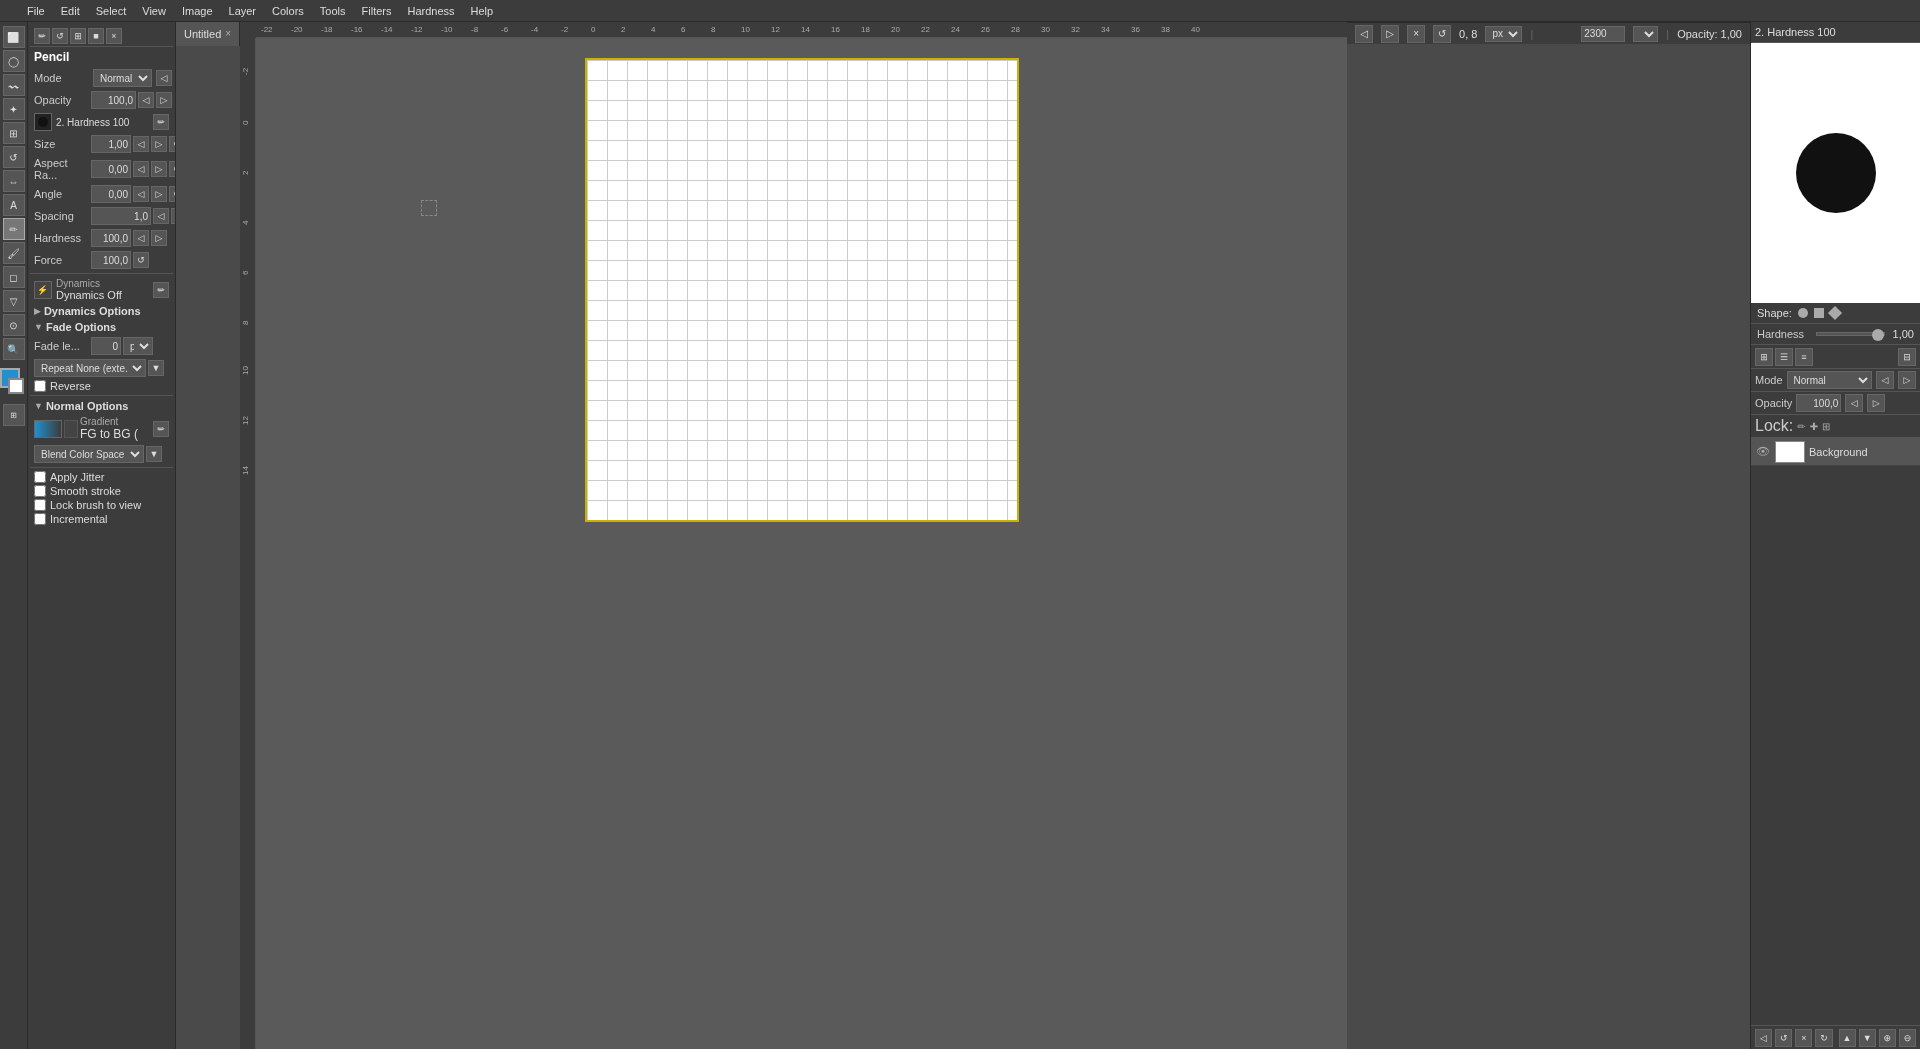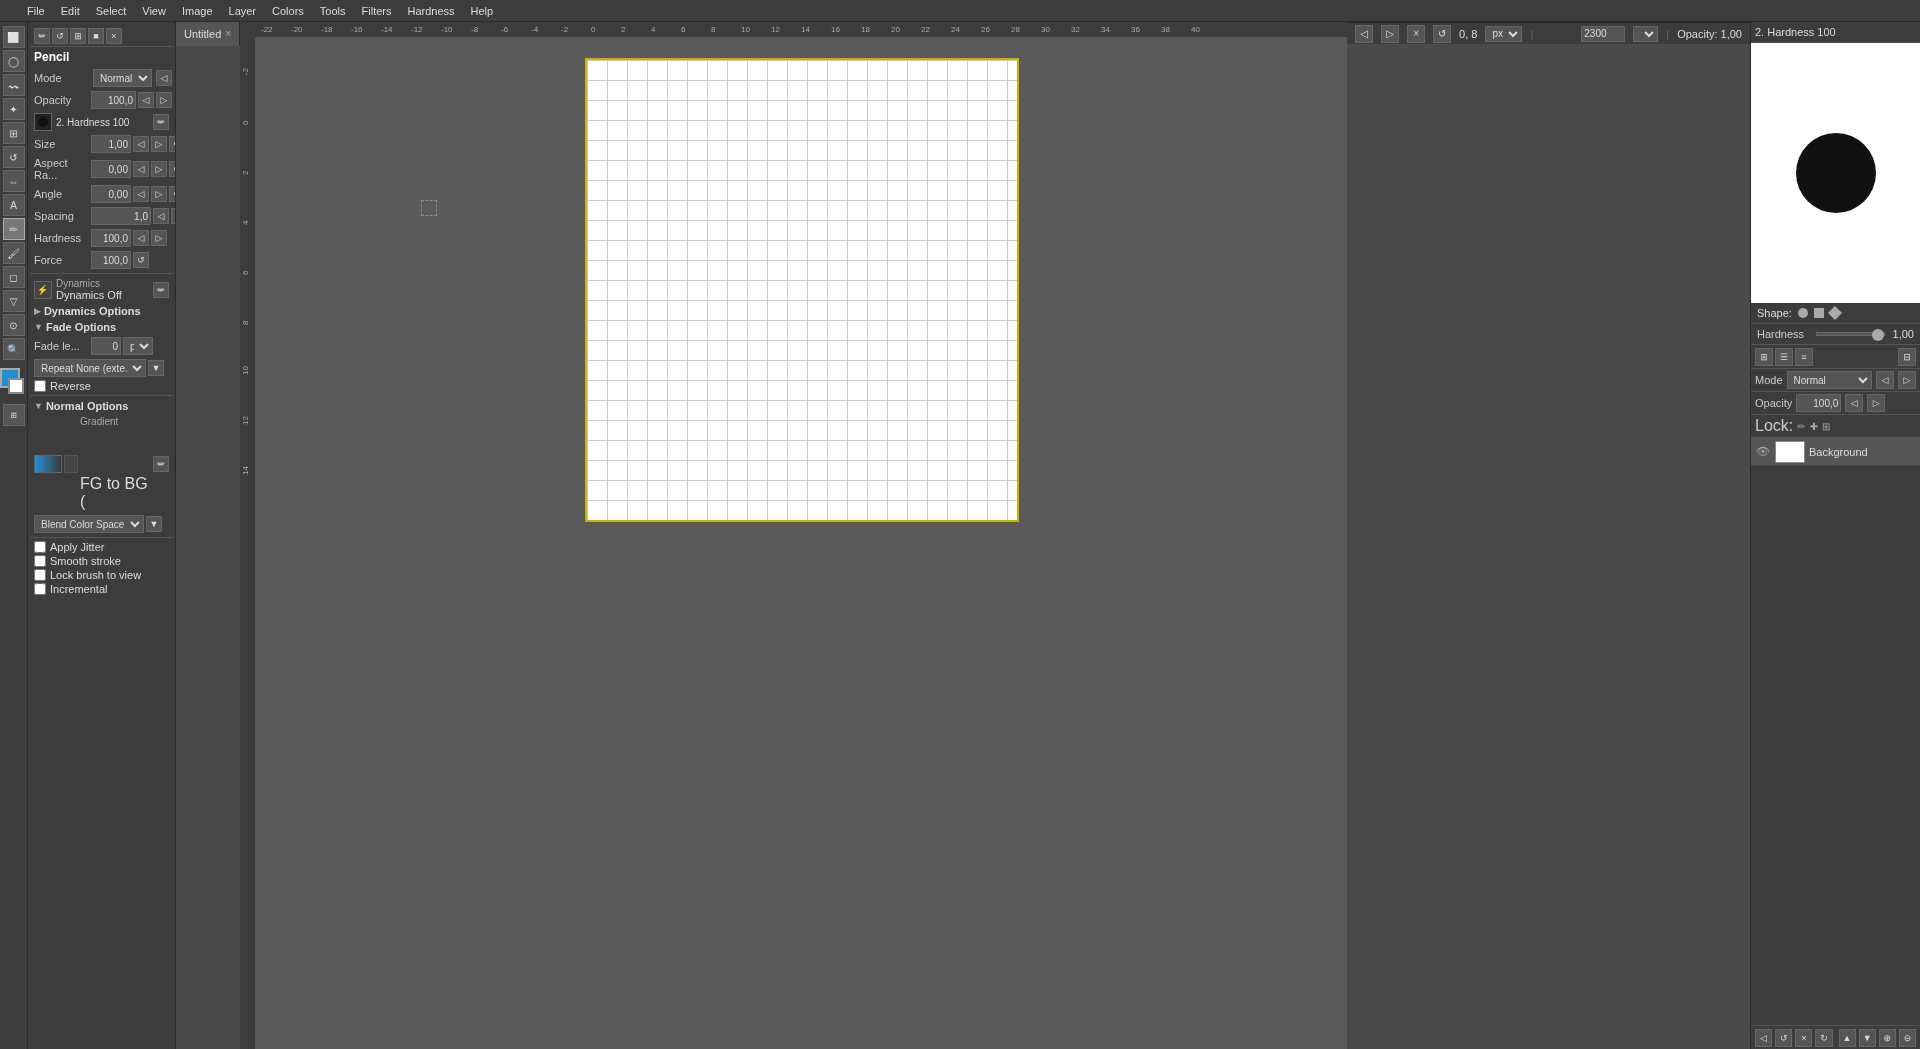--- a/index.html
+++ b/index.html
@@ -771,21 +771,21 @@
     <div class="section-toggle">
       <span class="section-toggle-arrow">▼</span>
       <span class="section-toggle-label">Normal Options</span>
     </div>
 
     <div class="panel-row">
       <div class="gradient-preview"></div>
       <div class="gradient-icon"></div>
       <div style="flex:1;">
         <div style="font-size:10px;color:#aaa;">Gradient</div>
-        <div style="font-size:16px;margin-top:48px;">FG to BG (</div>
+        <div style="font-size:12px;">FG to BG (</div>
       </div>
       <div class="btn-tiny">✏</div>
     </div>
 
     <div class="panel-row">
       <select class="blend-select">
         <option>Blend Color Space ...</option>
       </select>
       <div class="btn-tiny">▼</div>
     </div>

